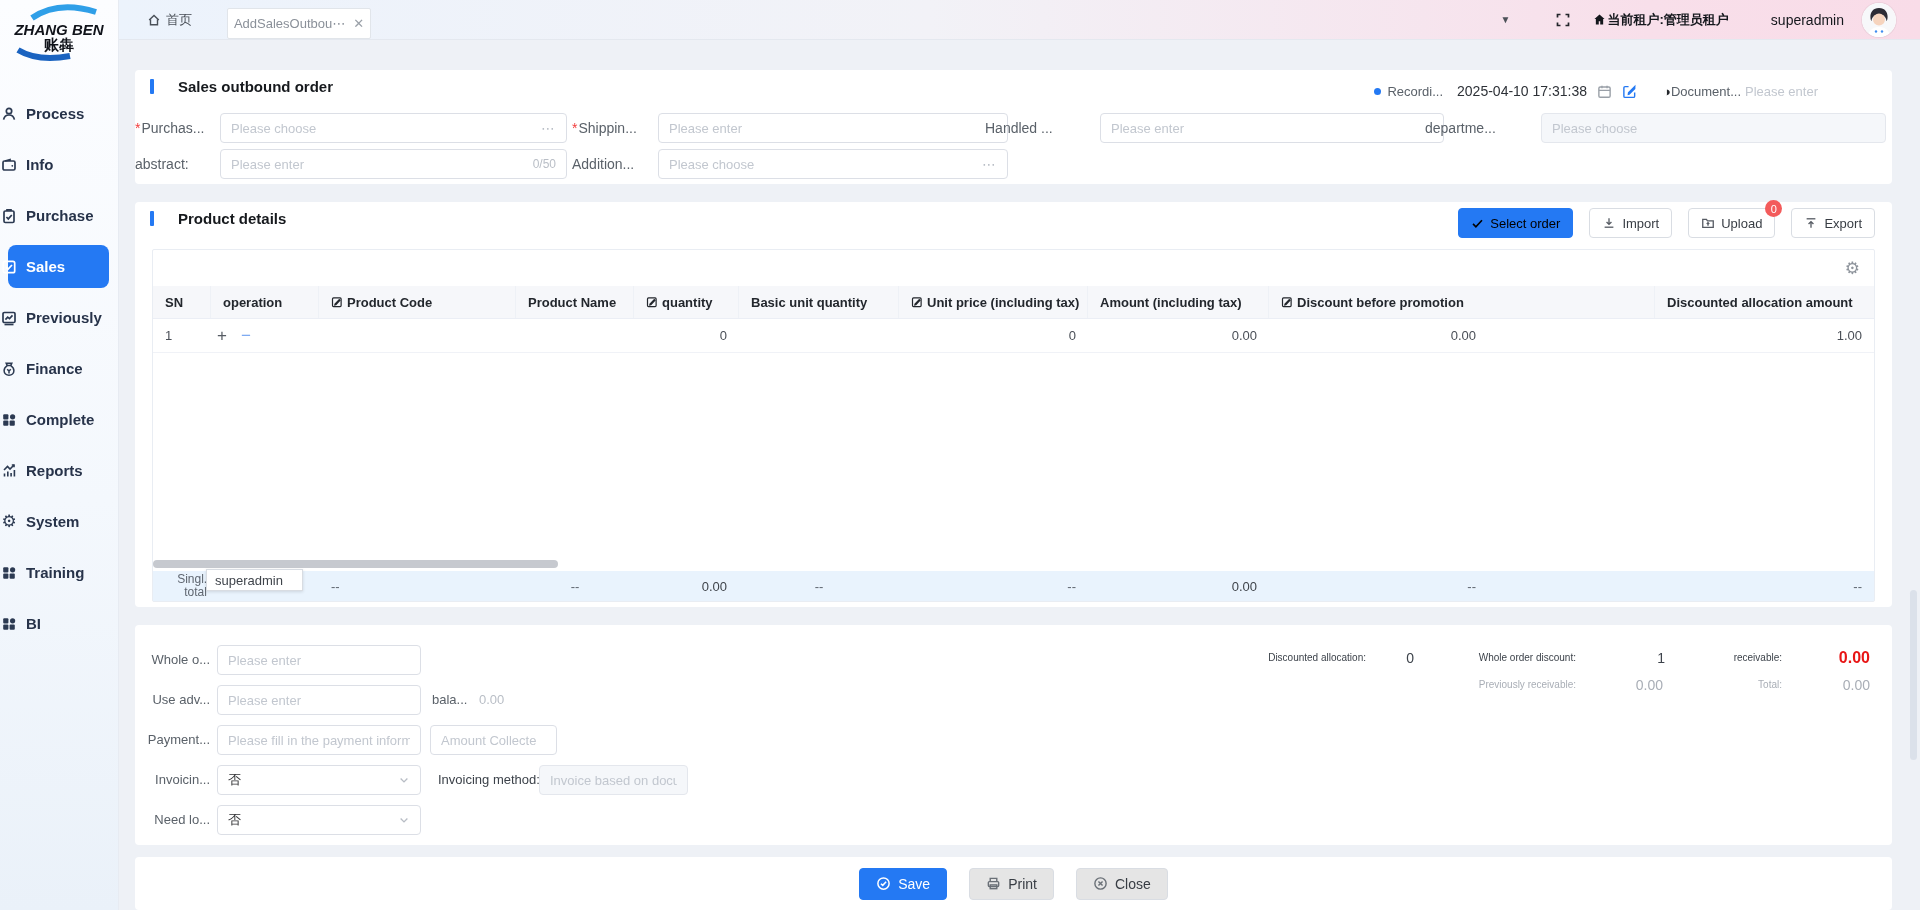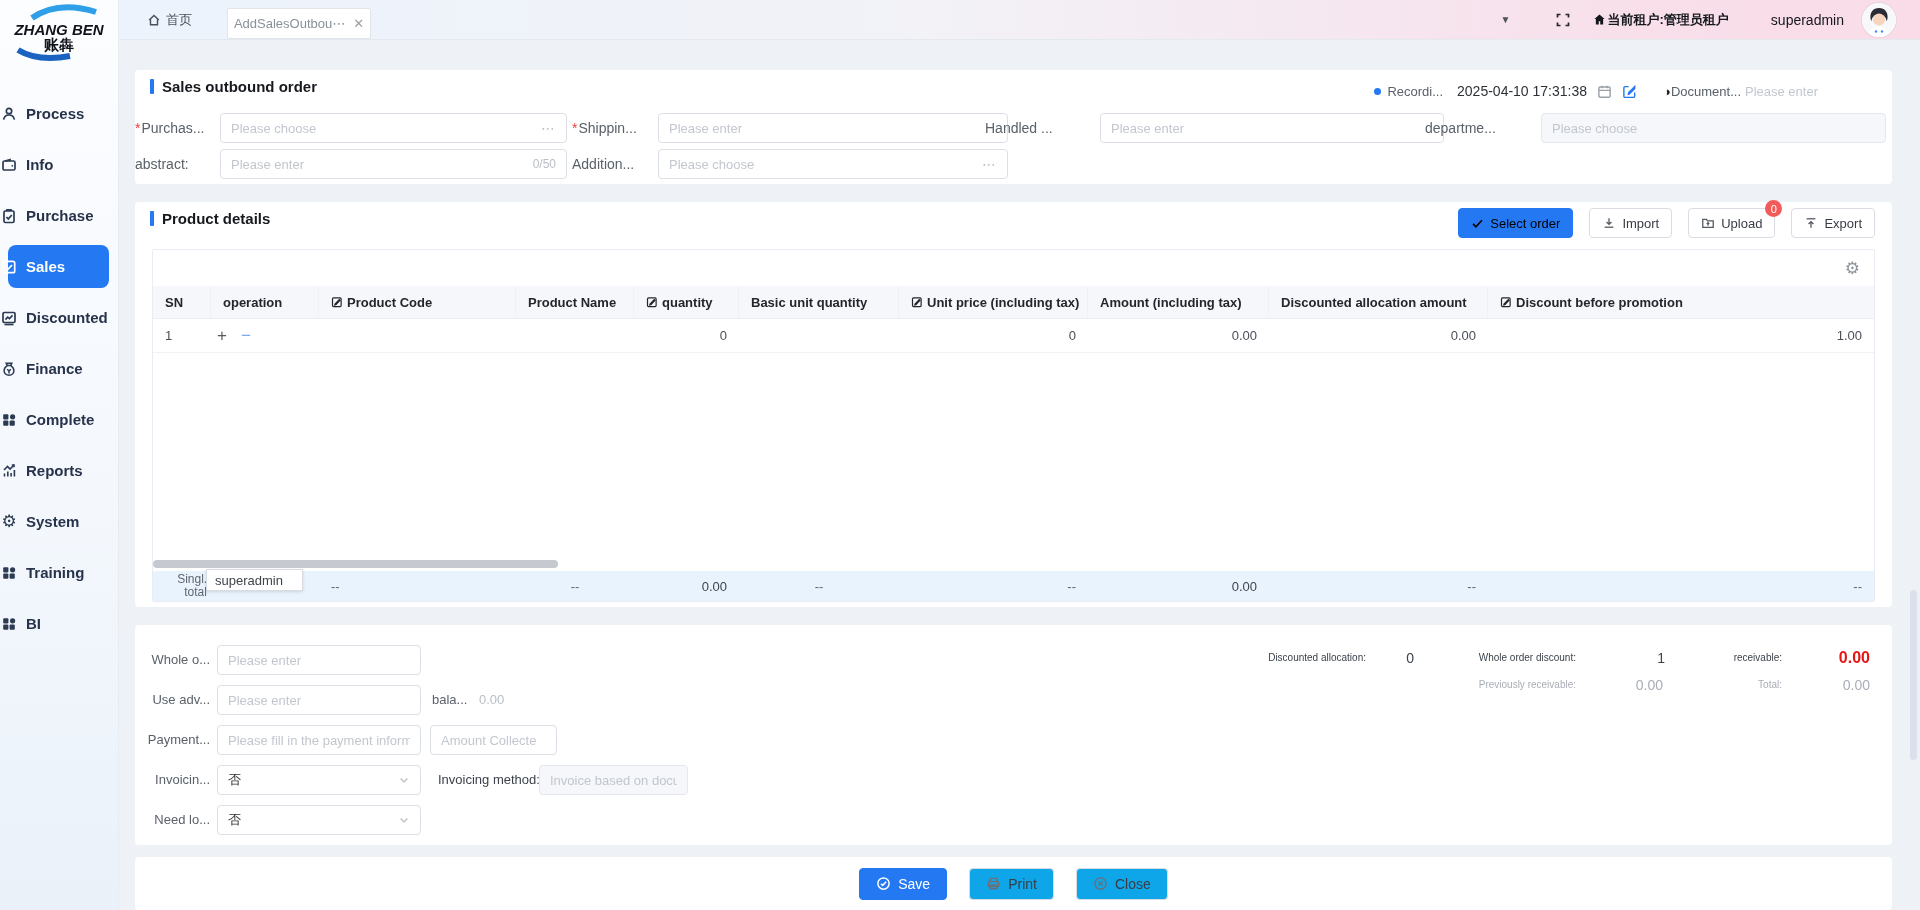--- a/index.html
+++ b/index.html
@@ -36,21 +36,21 @@
   .tb-caret { font-size:10px; color:#4c5158; cursor:pointer; }
   .tb-full { margin-left:44px; color:#23262b; cursor:pointer; display:flex; }
   .tenant { margin-left:22px; display:flex; align-items:center; gap:2px; font-size:13px; font-weight:bold; color:#14171c; cursor:pointer; }
   .username { margin-left:42px; font-size:14px; color:#14171c; }
   .avatar { margin-left:18px; width:34px; height:34px; border-radius:50%; overflow:hidden; background:#fff;
     box-shadow:0 0 0 1px rgba(0,0,0,.05); cursor:pointer; }
 
   
   .main { position:absolute; left:119px; top:40px; width:1801px; height:870px; background:#eef1f6; }
   .card { position:absolute; background:#ffffff; border-radius:4px; }
-  .sec-title { position:absolute; left:15px; top:8px; display:flex; align-items:center; gap:8px; }
+  .sec-title { position:absolute; left:15px; top:8px; display:flex; align-items:center; gap:24px; }
   .sec-bar { width:4px; height:15px; background:#2479f3; border-radius:1px; }
   .sec-text { font-size:15px; font-weight:bold; color:#16191d; }
 
   
   .card-order { left:16px; top:30px; width:1757px; height:114px; }
   .hdr-right { position:absolute; right:42px; top:10px; height:22px; display:flex; align-items:center; }
   .blue-dot { width:7px; height:7px; border-radius:50%; background:#2479f3; margin-right:6px; }
   .hr-label { font-size:13px; color:#5a6169; }
   .hr-time { font-size:14px; color:#2d3137; margin-left:14px; }
   .hr-ico { margin-left:10px; display:flex; cursor:pointer; }
@@ -115,21 +115,21 @@
   .sel-val { flex:1; font-size:13px; color:#303133; }
 
   .sum-lbl { position:absolute; width:200px; text-align:right; font-size:10px; color:#3d434b; line-height:30px; white-space:nowrap; }
   .sum-val { position:absolute; text-align:right; font-size:14px; color:#3d434b; line-height:30px; }
   .sum-gray { color:#a9aeb6; }
   .sum-red { color:#e81515; font-weight:bold; font-size:16px; }
 
   
   .footer { position:absolute; left:16px; top:817px; width:1757px; height:53px; background:#fff;
     display:flex; align-items:center; justify-content:center; gap:22px; border-radius:4px; }
-  .fbtn { height:32px; border-radius:4px; border:1px solid #d9dde3; background:#0ea5e9; color:#383d44;
+  .fbtn { height:32px; border-radius:4px; border:1px solid #d9dde3; background:#e5e5e5; color:#383d44;
     display:flex; align-items:center; gap:7px; padding:0 16px; font-size:14px; cursor:pointer; }
   .fbtn.primary { background:#2479f3; border-color:#2479f3; color:#ffffff; }
 
   .vscroll { position:absolute; right:3px; top:550px; width:7px; height:170px; background:#dbe1ea; border-radius:4px; cursor:pointer; }
   svg { display:block; }
 </style>
 </head>
 <body>
 
 <div class="sidebar">
@@ -181,21 +181,21 @@
       <span class="mi-label">Sales</span>
     </div>
     <div class="menu-item">
       <span class="mi-icon">
         <svg width="16" height="16" viewBox="0 0 16 16" fill="none" stroke="currentColor" stroke-width="1.7">
             <rect x="2" y="2.5" width="12" height="10" rx="1.3"></rect>
             <path d="M4.4 9.6l2.3-2.4 1.8 1.4 3-3.2"></path>
             <path d="M3.5 14.5h9"></path>
           </svg>
       </span>
-      <span class="mi-label">Discounted</span>
+      <span class="mi-label">Previously</span>
     </div>
     <div class="menu-item">
       <span class="mi-icon">
         <svg width="16" height="16" viewBox="0 0 16 16" fill="none" stroke="currentColor" stroke-width="1.5">
             <path d="M6.3 4.6 5.2 2.2h5.6L9.7 4.6"></path>
             <path d="M6.3 4.6h3.4c2 1.2 3.2 3 3.2 5.2 0 2.6-2.1 4.4-4.9 4.4s-4.9-1.8-4.9-4.4c0-2.2 1.2-4 3.2-5.2z"></path>
             <path d="M6.2 8.2 8 10l1.8-1.8M8 10v2.6"></path>
           </svg>
       </span>
       <span class="mi-label">Finance</span>
@@ -417,30 +417,30 @@
         <div class="tc th c6">
           <svg width="12" height="12" viewBox="0 0 16 16" fill="none" stroke="#23272d" stroke-width="1.6">
               <rect x="2" y="2.6" width="11.5" height="11.5" rx="1.4"></rect>
               <path d="M5.5 10.5 11 4.8l1 1-5.5 5.7-1.4.4z"></path>
             </svg>
           <span>Unit price (including tax)</span>
         </div>
         <div class="tc th c7">
             <span>Amount (including tax)</span>
           </div>
-        <div class="tc th c8">
-            <span>Discounted allocation amount</span>
-          </div>
         <div class="tc th c9">
           <svg width="12" height="12" viewBox="0 0 16 16" fill="none" stroke="#23272d" stroke-width="1.6">
               <rect x="2" y="2.6" width="11.5" height="11.5" rx="1.4"></rect>
               <path d="M5.5 10.5 11 4.8l1 1-5.5 5.7-1.4.4z"></path>
             </svg>
           <span>Discount before promotion</span>
         </div>
+        <div class="tc th c8">
+            <span>Discounted allocation amount</span>
+          </div>
       </div>
       <div class="trow tdata">
         <div class="tc c0 lft">1</div>
         <div class="tc c1">
           <span class="op-btn op-plus">+</span>
           <span class="op-btn op-minus">−</span>
         </div>
         <div class="tc c2"></div>
         <div class="tc c3"></div>
         <div class="tc c4 num">0</div>

